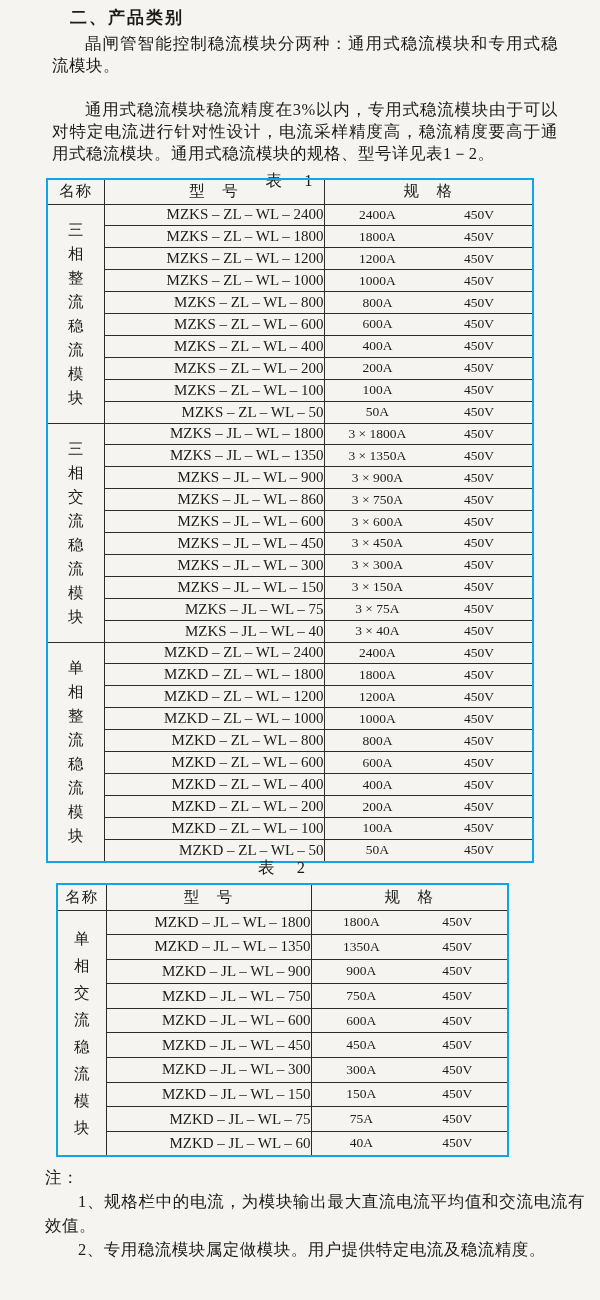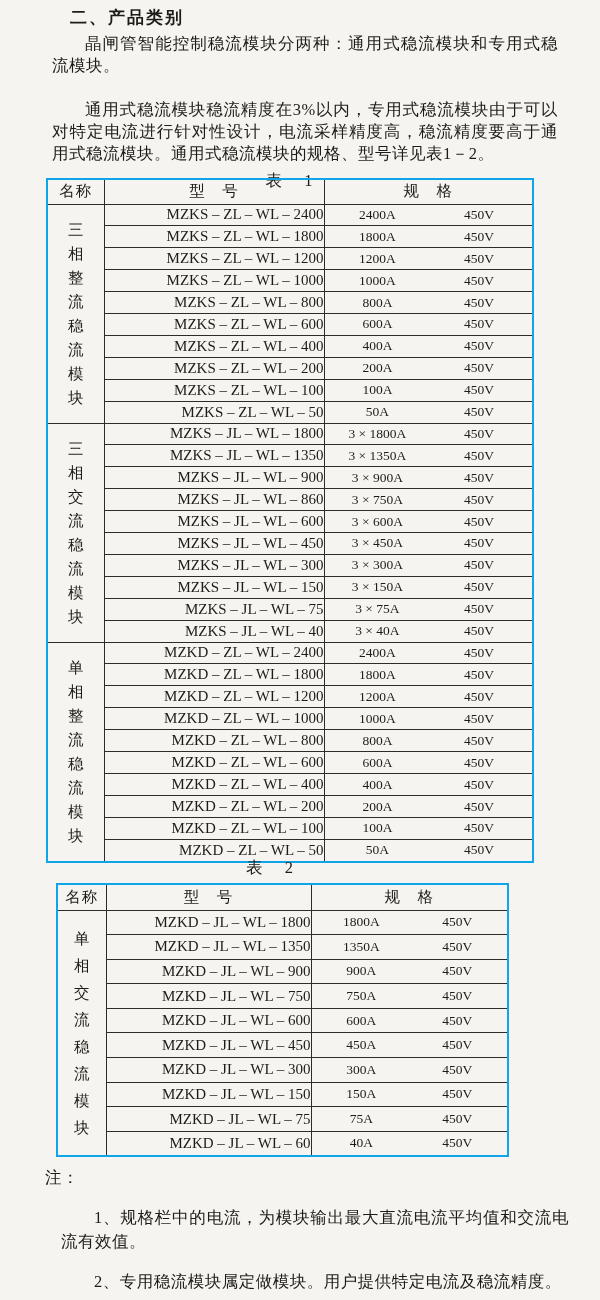--- a/index.html
+++ b/index.html
@@ -23,21 +23,21 @@
     letter-spacing:0.5px;
   }
   #para1 { top:16px; }
   #para2 { top:82px; }
 
   .tcap {
     position:absolute; text-align:center;
     font-size:16.5px; word-spacing:18px;
   }
   #cap1 { left:46px; width:486px; top:170px; }
-  #cap2 { left:44px; width:451px; top:857px; }
+  #cap2 { left:56px; width:451px; top:857px; }
 
   table {
     position:absolute; border-collapse:collapse; table-layout:fixed;
     border:2px solid #0ea5e9;
   }
   #table1 { left:46px; top:178px; width:486px; }
   #table2 { left:56px; top:883px; width:451px; }
   th, td { border:1px solid #2e2c29; padding:0; }
 
   th {
@@ -59,21 +59,21 @@
     font-size:15.5px; text-align:center;
   }
   #table1 td.vname div { line-height:24px; }
   #table2 td.vname div { line-height:27px; }
 
   .notes {
     position:absolute; left:45px; top:1166px; width:540px;
     font-size:16.5px; line-height:24px; letter-spacing:0.5px;
   }
   .note-label { display:block; }
-  .note-item { margin:16px; text-indent:2em; text-align:justify; }
+  .note-item { margin:0; text-indent:2em; text-align:justify; }
 </style>
 </head>
 <body>
 
 <div class="page">
 
   <div class="heading">二、产品类别</div>
 
   <p class="para" id="para1">晶闸管智能控制稳流模块分两种：通用式稳流模块和专用式稳流模块。</p>
   <p class="para" id="para2">通用式稳流模块稳流精度在3%以内，专用式稳流模块由于可以对特定电流进行针对性设计，电流采样精度高，稳流精度要高于通用式稳流模块。通用式稳流模块的规格、型号详见表1－2。</p>

